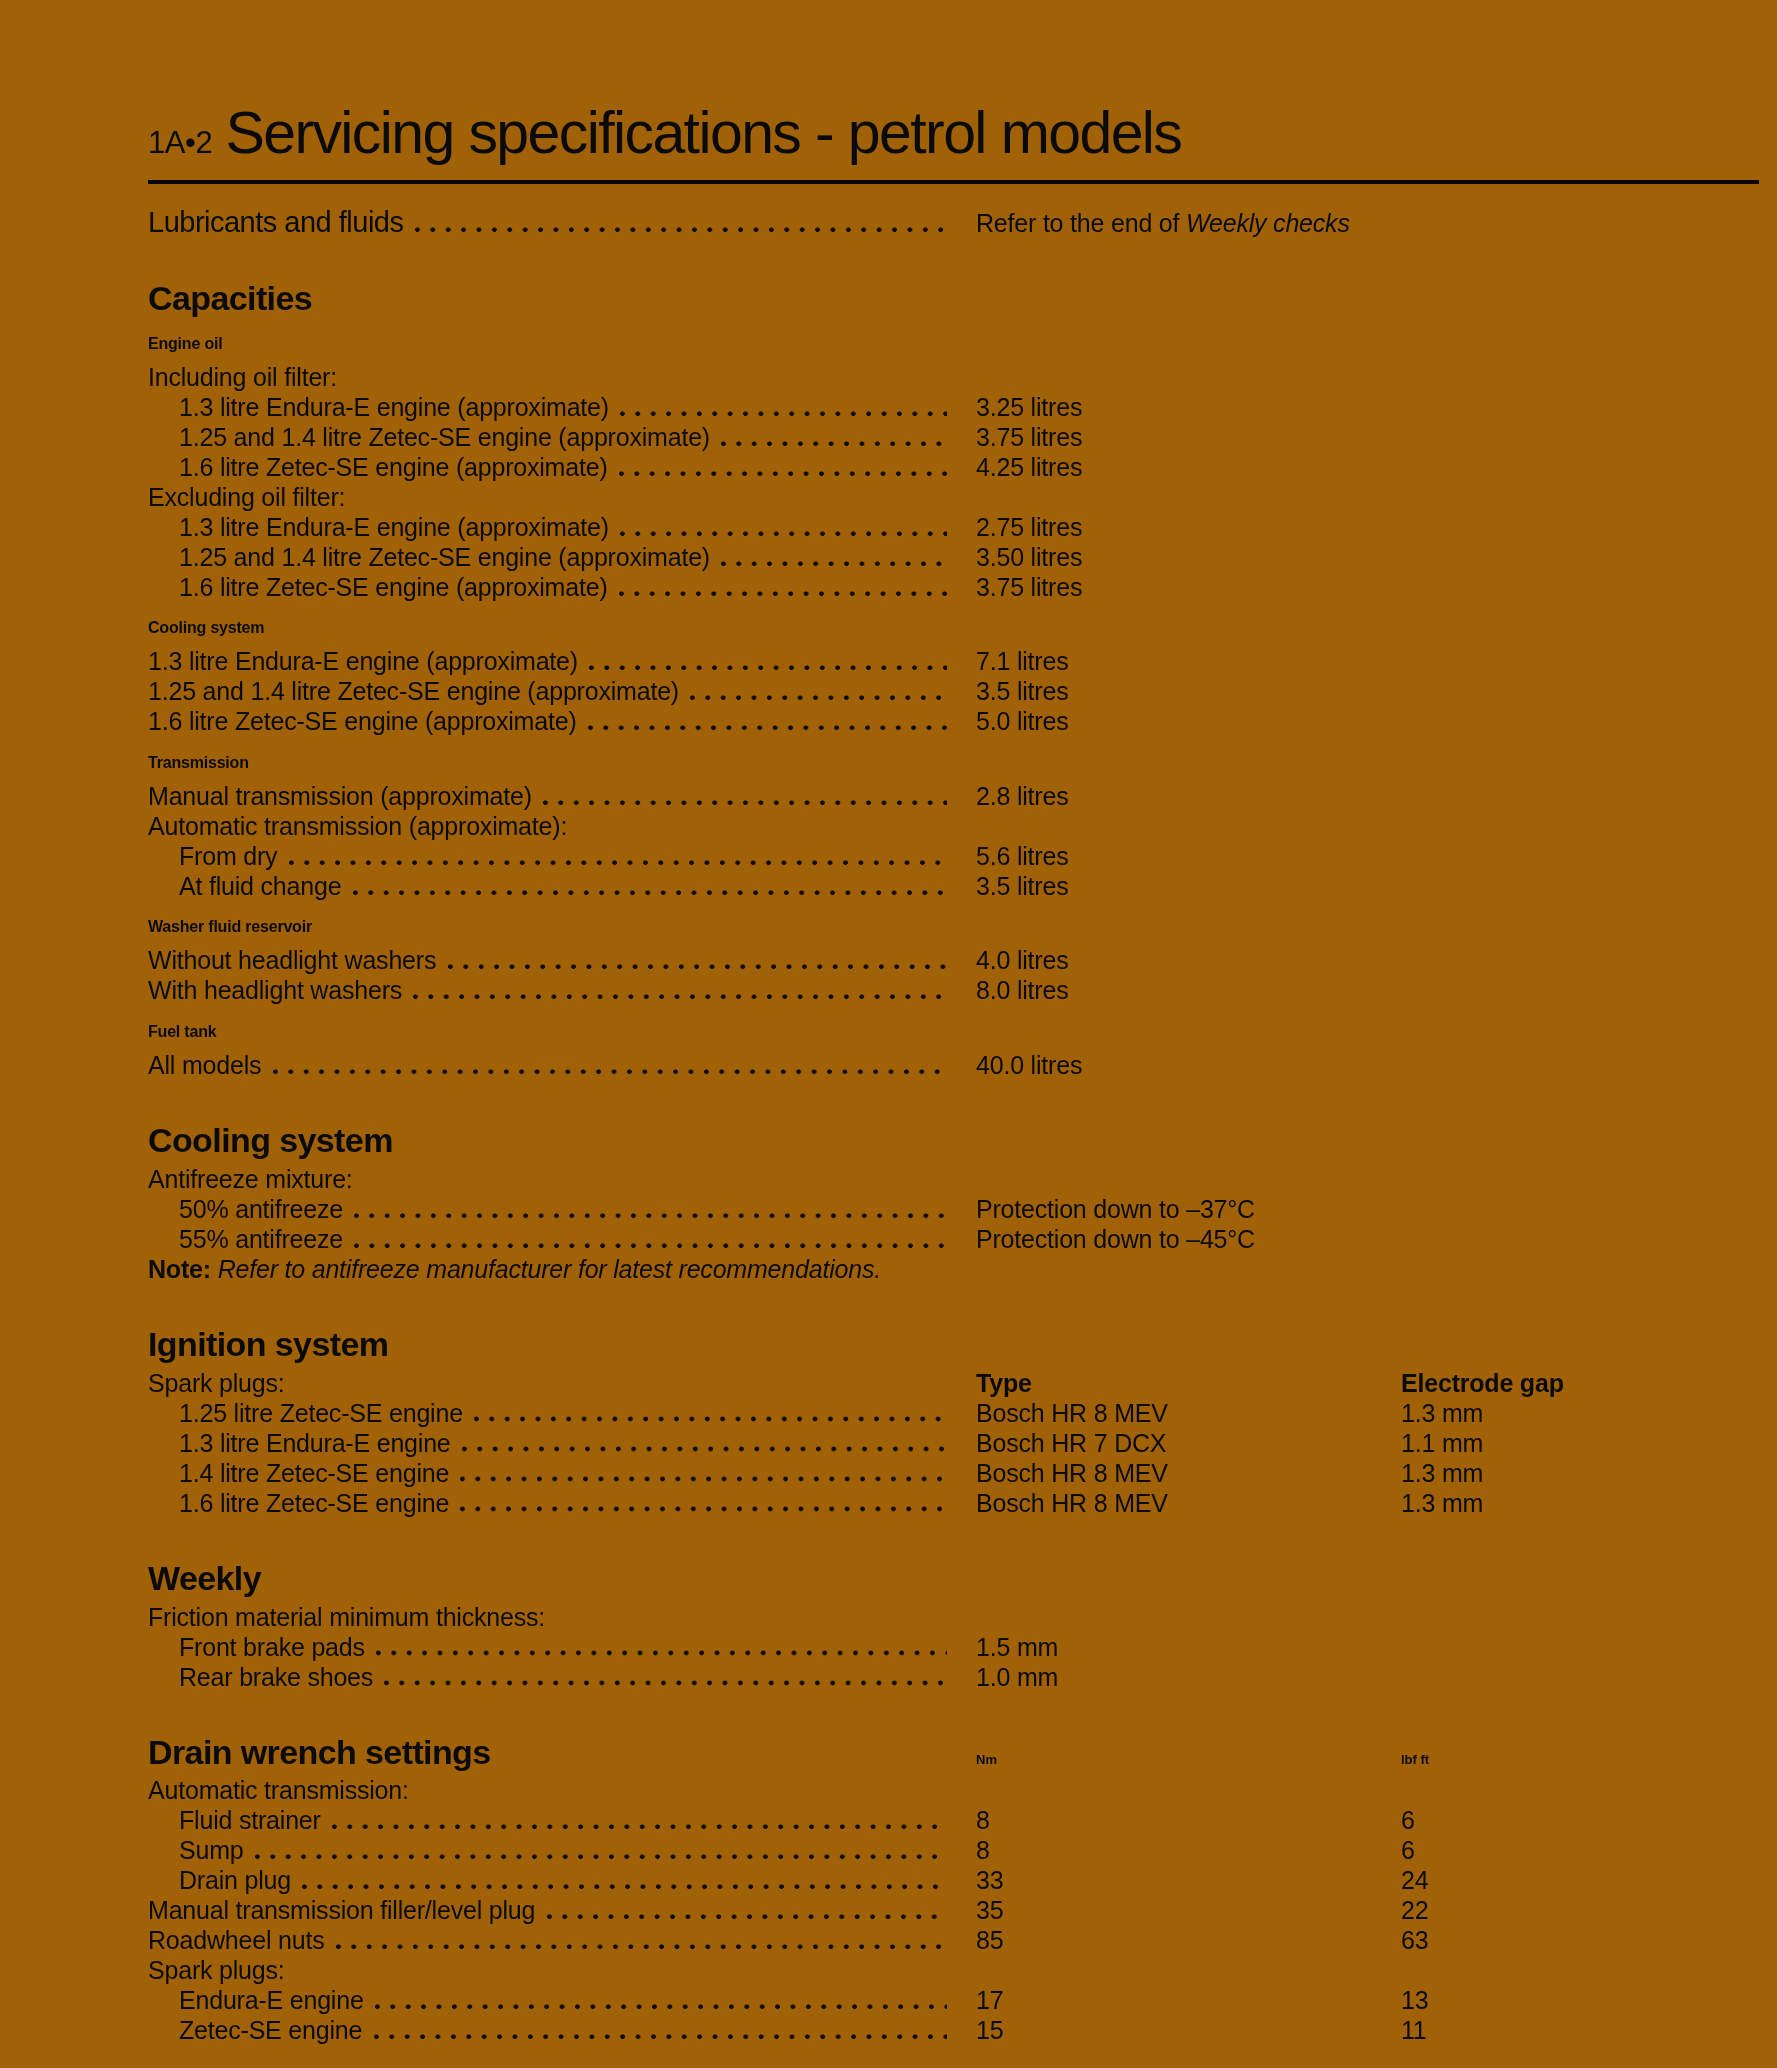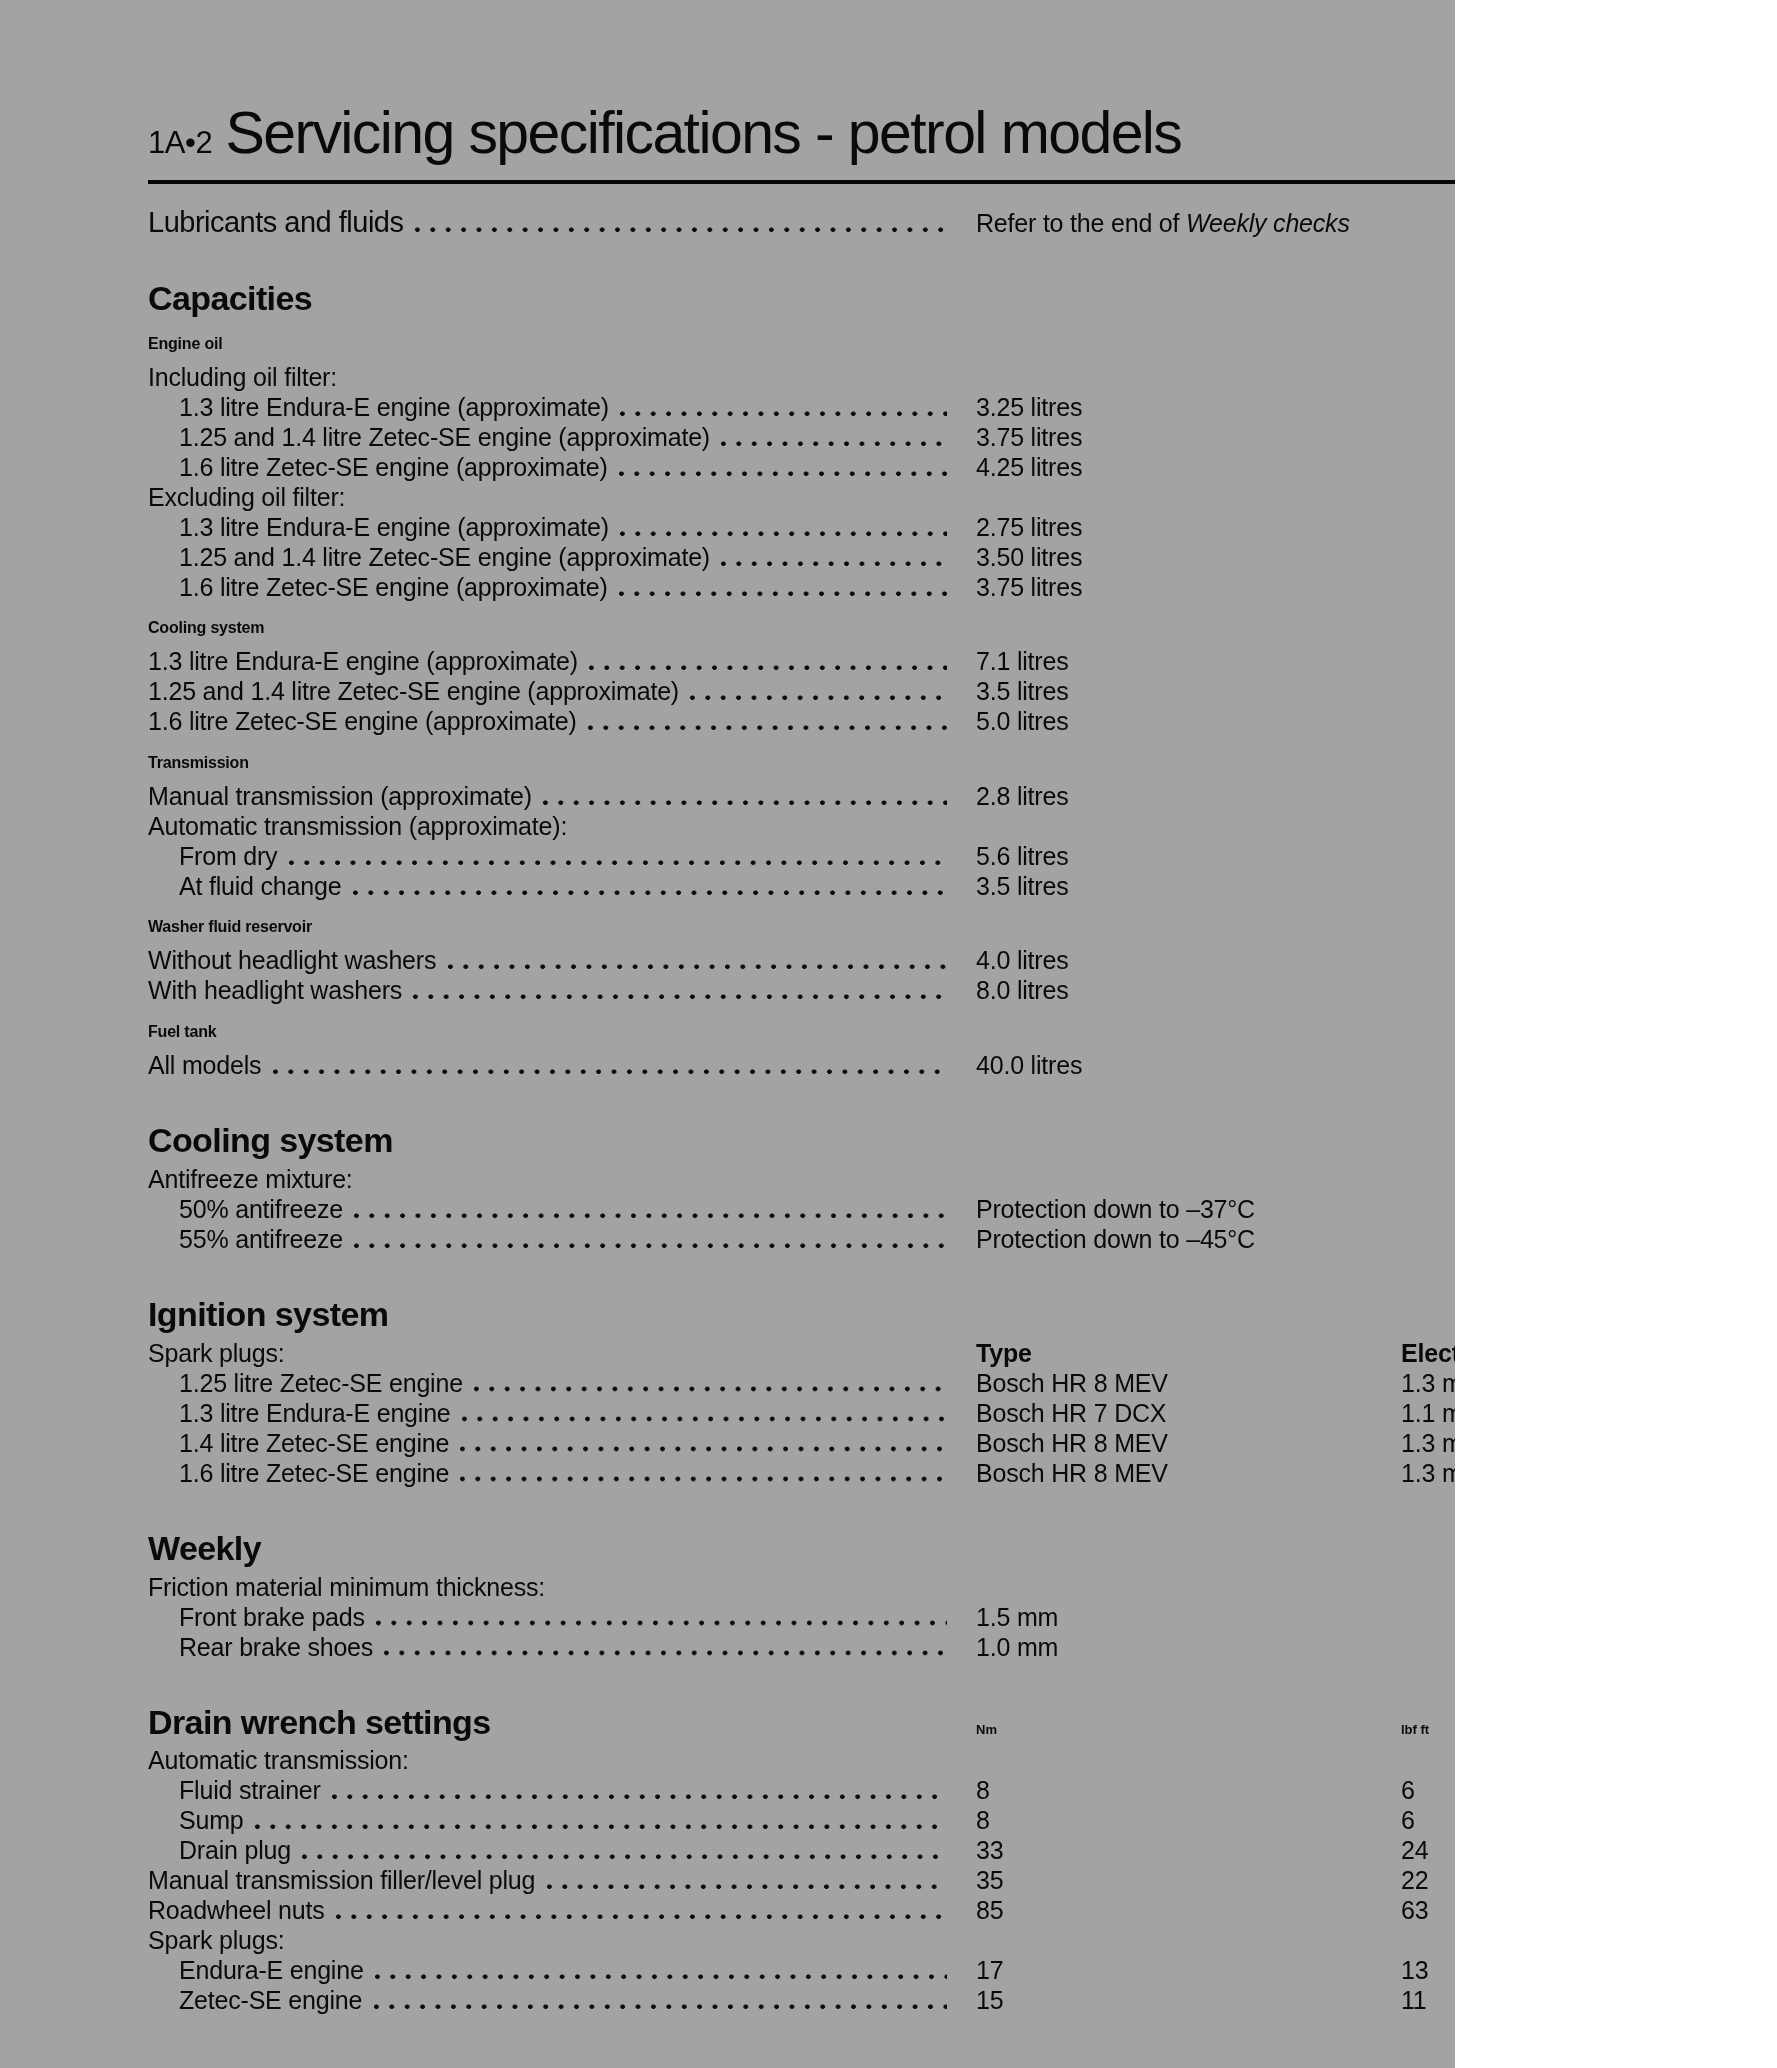--- a/index.html
+++ b/index.html
@@ -1,18 +1,18 @@
 <!DOCTYPE html>
 <html style="font-size:13px"><head>
 <meta charset="utf-8">
 <style>
   * { box-sizing: border-box; }
   html, body { margin: 0; padding: 0; background: #fff; }
   .sheet {
-    width: 1455px; height: 2068px; background: #a3a3a3; overflow: hidden;
+    width: 1777px; height: 2068px; background: #a16207; overflow: hidden;
     position: relative; font-family: "Liberation Sans", sans-serif;
     color: #0a0a0a; -webkit-font-smoothing: antialiased;
   }
   .content { margin-left: 148px; width: 1611px; }
 
   
   .title-row { display: flex; align-items: baseline; margin-top: 102px; }
   .page-num { font-size: 31px; letter-spacing: -0.4px; margin-right: 13px; }
   .page-title { font-size: 59px; font-weight: 400; letter-spacing: -1.6px;
     line-height: 63px; margin: 0; white-space: nowrap; transform-origin: left bottom; }
@@ -215,20 +215,24 @@
         </div>
       <div class="vcol">Protection down to –37°C</div>
     </div>
     <div class="row indent">
       <div class="lcol">
           <span class="label">55% antifreeze</span>
           <span class="dots"></span>
         </div>
       <div class="vcol">Protection down to –45°C</div>
     </div>
+    <div class="note-row">
+      <span class="note-label">Note:</span>
+      <span class="note-text">Refer to antifreeze manufacturer for latest recommendations.</span>
+    </div>
 
     <h2 class="h1">Ignition system</h2>
     <div class="row">
       <div class="lcol">
           <span class="label">Spark plugs:</span>
         </div>
       <div class="vcol colhead">Type</div>
       <div class="gcol colhead">Electrode gap</div>
     </div>
     <div class="row indent">

